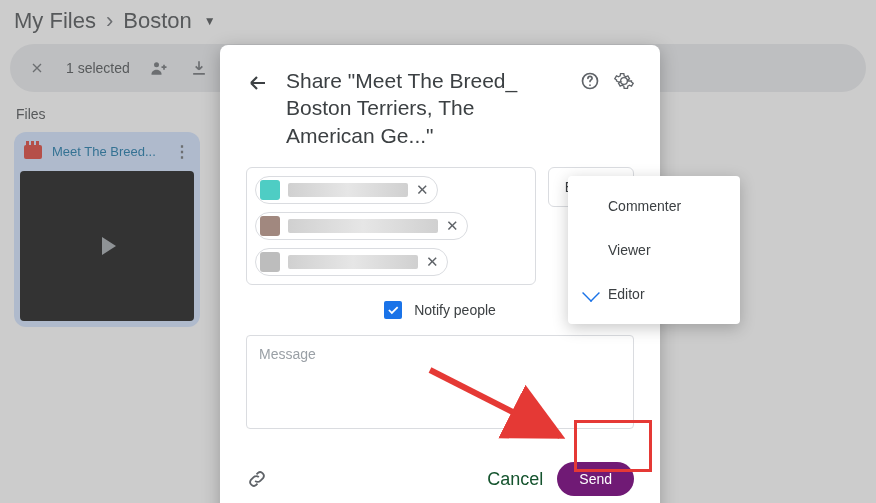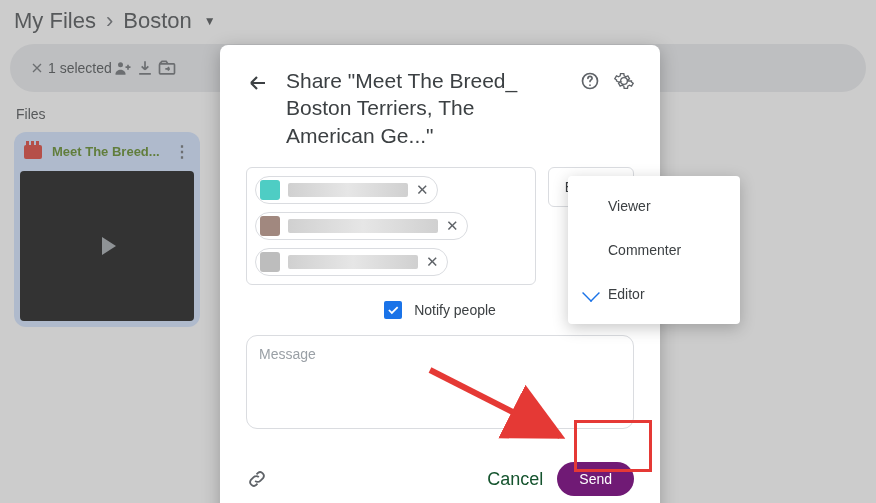--- a/index.html
+++ b/index.html
@@ -5,31 +5,31 @@
   * { box-sizing: border-box; margin: 0; padding: 0; font-family: Arial, Roboto, sans-serif; }
   body { width: 876px; height: 503px; background: #fff; position: relative; overflow: hidden; }
 
   .overlay { position:absolute; inset:0; background: rgba(128,128,128,0.4); pointer-events:none; }
 
   
   .breadcrumb { display:flex; align-items:center; gap:10px; padding:8px 14px; font-size:22px; color:#3c4043; }
   .breadcrumb .sep { color:#5f6368; }
   .breadcrumb .drop { font-size:12px; margin-left:2px; }
 
-  .selbar { margin: 2px 10px 0 10px; height:48px; background:#e8eaed; border-radius:24px; display:flex; align-items:center; padding:0 16px; color:#3c4043; font-size:14px; }
+  .selbar { margin: 2px 10px 0 10px; height:48px; background:#e8eaed; border-radius:24px; display:flex; align-items:center; padding:0 16px; gap:18px; color:#3c4043; font-size:14px; }
   .selbar .ico { width:22px; height:22px; display:flex; align-items:center; justify-content:center; color:#5f6368; }
   .selbar .spacer { flex:1; }
 
   .files-label { margin:14px 0 0 16px; font-size:14px; color:#3c4043; }
 
   .thumbcard { margin:10px 0 0 14px; width:186px; border-radius:12px; background:#cfe2ff; padding:0; overflow:hidden; }
   .thumbhead { display:flex; align-items:center; gap:10px; padding:10px 10px; }
   .redicon { width:18px; height:14px; background:#d93025; border-radius:2px; position:relative; }
   .redicon:before { content:""; position:absolute; top:-4px; left:2px; right:2px; height:4px; background:repeating-linear-gradient(90deg,#d93025 0 3px, transparent 3px 5px); }
-  .thumbhead .title { flex:1; font-size:13px; font-weight:700; color:#4d7c0f; white-space:nowrap; overflow:hidden; text-overflow:ellipsis; }
+  .thumbhead .title { flex:1; font-size:13px; font-weight:400; color:#0369a1; white-space:nowrap; overflow:hidden; text-overflow:ellipsis; }
   .thumbbody { margin:0 6px 6px 6px; height:150px; background:#000; border-radius:4px; display:flex; align-items:center; justify-content:center; }
   .playtri { width:0; height:0; border-left:14px solid #9aa0a6; border-top:9px solid transparent; border-bottom:9px solid transparent; margin-left:4px; }
 
   
   .dialog { position:absolute; left:220px; top:45px; width:440px; background:#fff; border-radius:8px; box-shadow:0 4px 18px rgba(0,0,0,0.25); padding:22px 26px 24px 26px; z-index:10; }
   .dhead { display:flex; align-items:flex-start; gap:16px; }
   .backbtn { width:24px; height:24px; margin-top:4px; color:#3c4043; }
   .dtitle { flex:1; font-size:21px; color:#3c4043; line-height:1.3; font-weight:400; }
   .hicons { display:flex; gap:14px; margin-top:4px; color:#5f6368; }
   .hicons svg { width:20px; height:20px; }
@@ -45,21 +45,21 @@
   .bw1 { width:120px; } .bw2 { width:150px; } .bw3 { width:130px; }
   .chip .x { color:#5f6368; font-size:15px; line-height:1; cursor:pointer; }
 
   .rolebtn { border:1px solid #dadce0; border-radius:6px; height:40px; width:86px; display:flex; align-items:center; justify-content:center; gap:8px; font-size:14px; color:#3c4043; cursor:pointer; }
   .caret { width:0; height:0; border-left:4px solid transparent; border-right:4px solid transparent; border-top:5px solid #3c4043; }
 
   .notify { display:flex; align-items:center; gap:12px; margin-top:16px; font-size:14px; color:#3c4043;justify-content:center; }
   .checkbox { width:18px; height:18px; background:#1a73e8; border-radius:2px; display:flex; align-items:center; justify-content:center; }
   .checkbox svg { width:14px; height:14px; stroke:#fff; stroke-width:3; fill:none; }
 
-  .msgbox { margin-top:16px; border:1px solid #dadce0; border-radius:11px; height:94px; padding:10px 12px; font-size:14px; color:#9aa0a6; }
+  .msgbox { margin-top:16px; border:1px solid #dadce0; border-radius:4px; height:94px; padding:10px 12px; font-size:14px; color:#9aa0a6; }
 
   .dfoot { margin-top:32px; display:flex; align-items:center; }
   .linkicon { color:#5f6368; }
   .dfoot .spacer { flex:1; }
   .cancel { color:#14532d; font-size:18px; font-weight:500; padding:8px 14px; background:none; border:none; cursor:pointer; }
   .send { background:#701a75; color:#fff; font-size:14px; font-weight:500; border:none; border-radius:20px; padding:9px 22px; cursor:pointer; }
 
   
   .menu { position:absolute; left:568px; top:176px; width:172px; background:#fff; border-radius:4px; box-shadow:0 4px 16px rgba(0,0,0,0.22); padding:8px 0; z-index:20; }
   .menuitem { display:flex; align-items:center; height:44px; padding:0 16px 0 40px; font-size:14px; color:#3c4043; position:relative; cursor:pointer; }
@@ -191,22 +191,22 @@
           <path d="M10 14a4 4 0 005.6 0l3-3a4 4 0 00-5.6-5.6l-1.5 1.5M14 10a4 4 0 00-5.6 0l-3 3a4 4 0 005.6 5.6l1.5-1.5"></path>
         </svg>
     </span>
     <span class="spacer"></span>
     <button class="cancel">Cancel</button>
     <button class="send">Send</button>
   </div>
 </div>
 
 <div class="menu">
+  <div class="menuitem">Commenter</div>
   <div class="menuitem">Viewer</div>
-  <div class="menuitem">Commenter</div>
   <div class="menuitem sel">Editor</div>
 </div>
 
 <div class="sendframe"></div>
 <svg class="arrow" width="170" height="100">
   <defs>
       <marker id="ah" markerWidth="12" markerHeight="12" refX="9" refY="5" orient="auto">
         <path d="M0 0L10 5L0 10z" fill="#e53935"></path>
       </marker>
     </defs>

